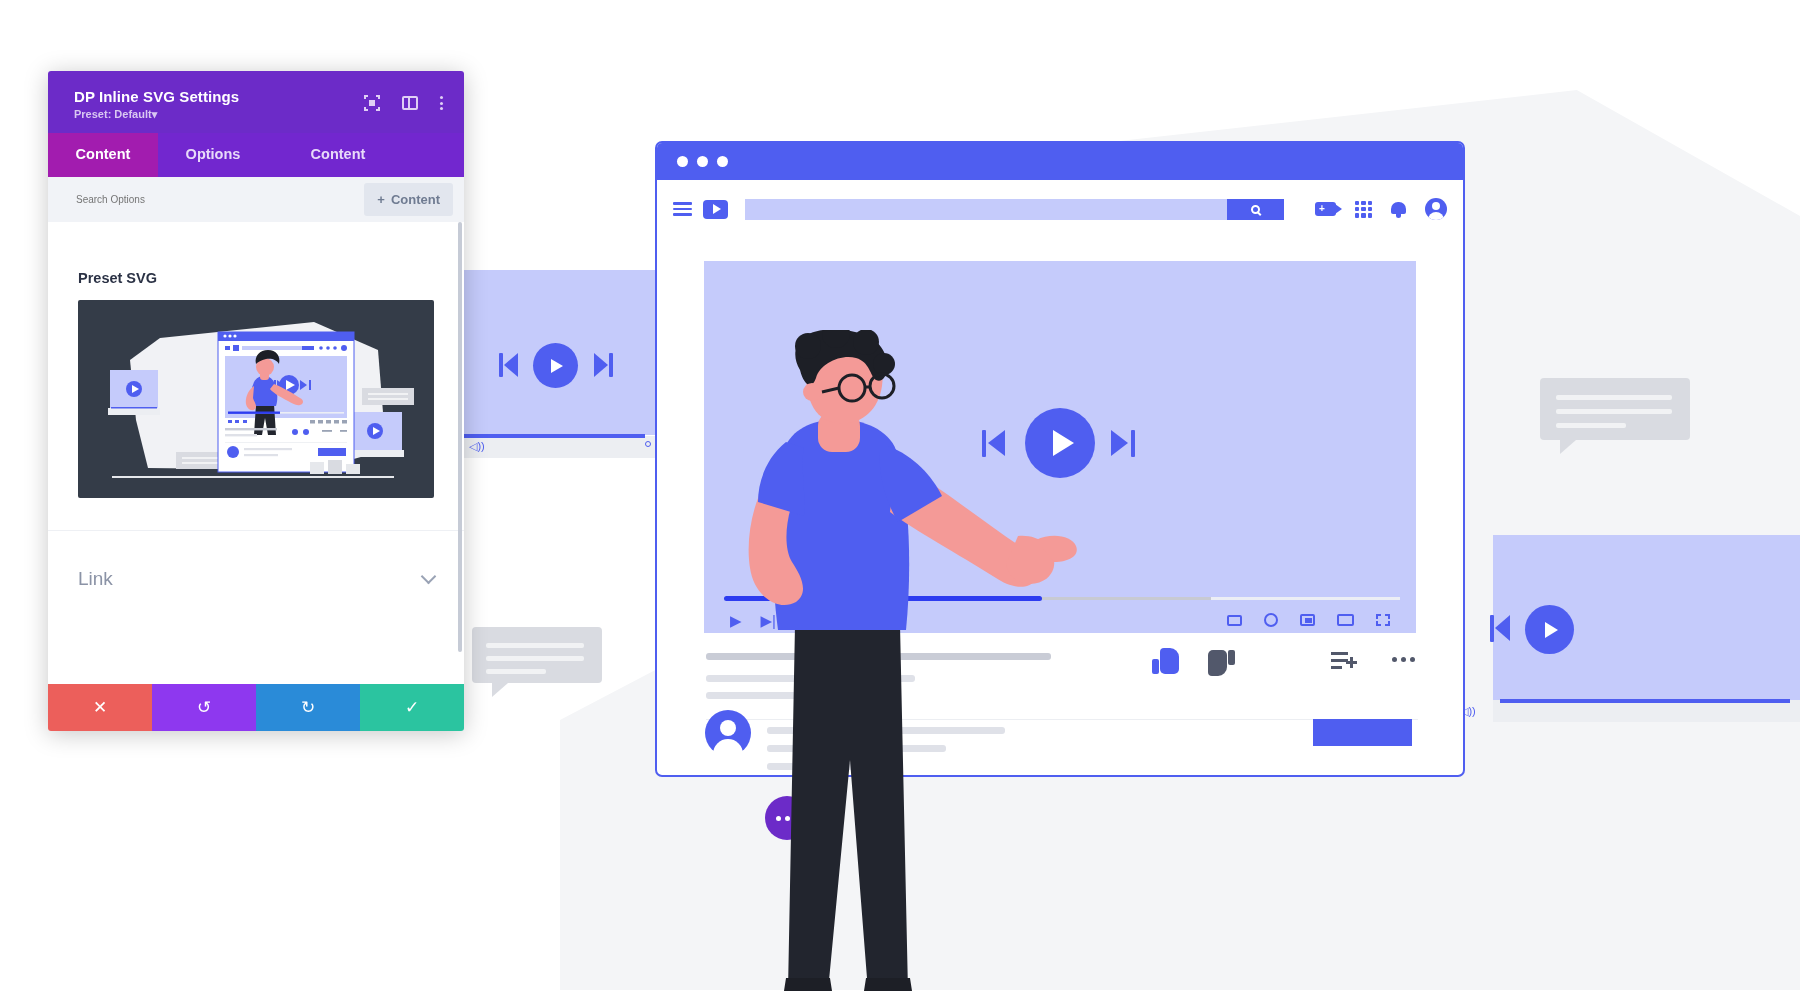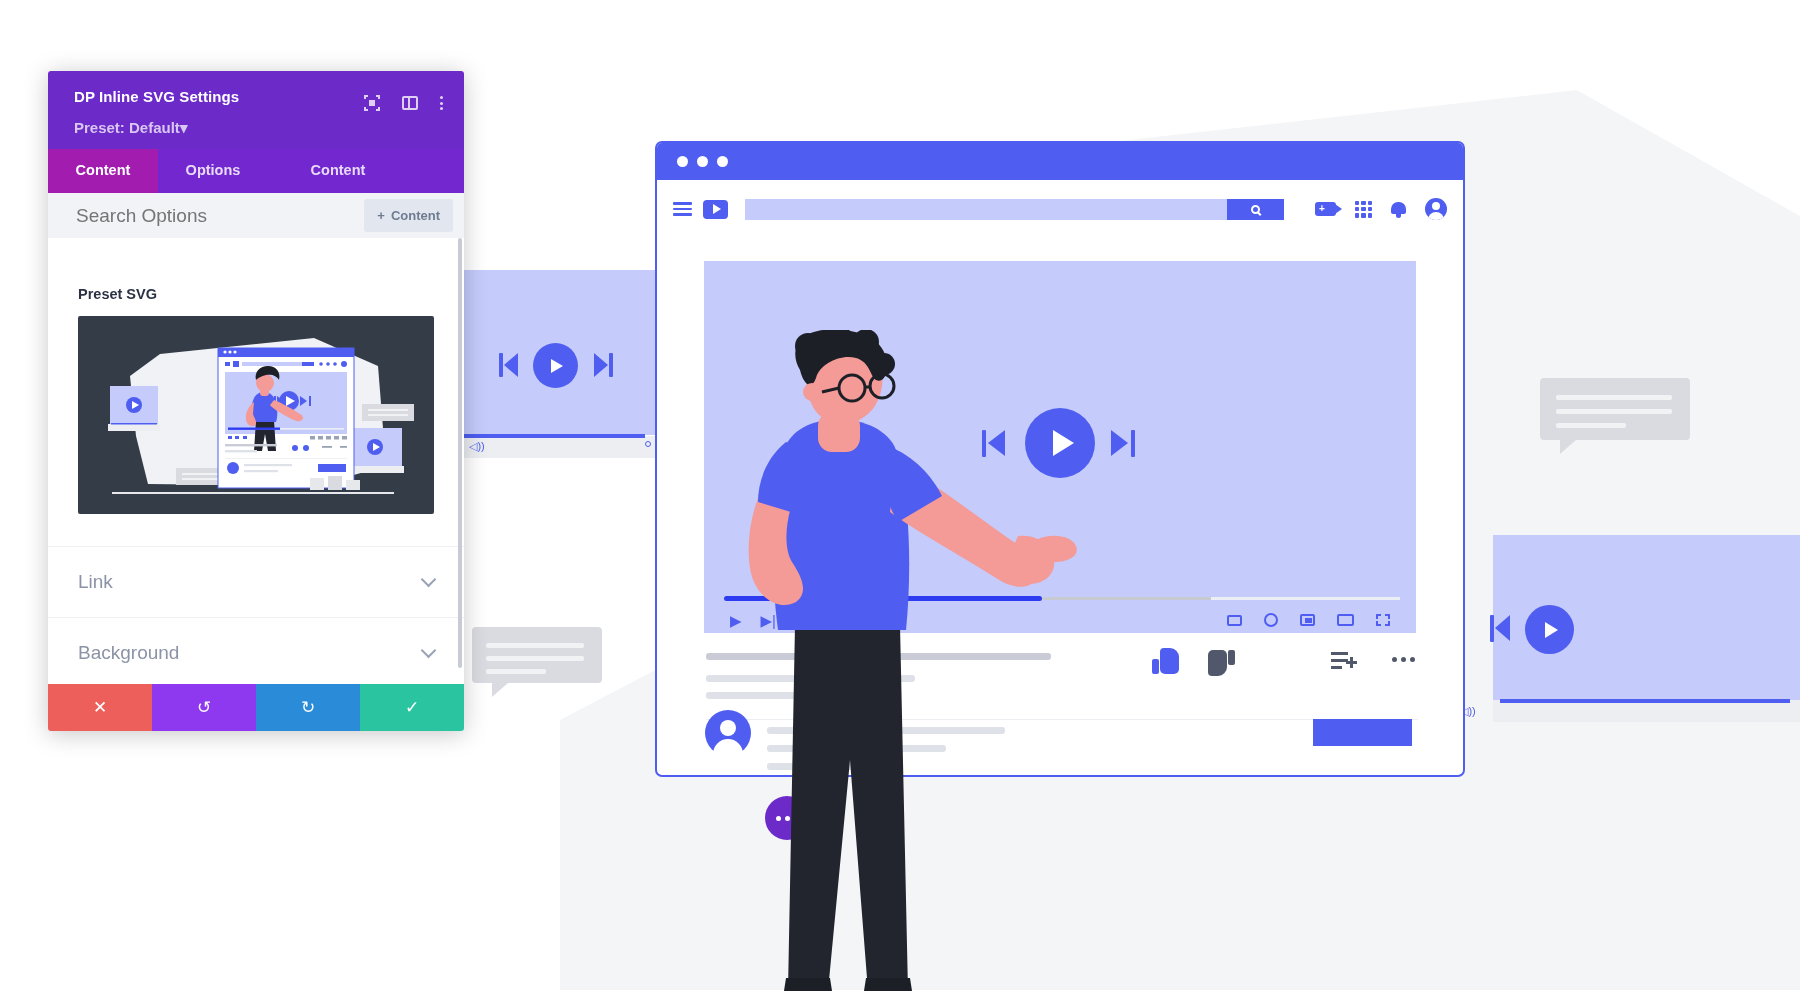--- a/index.html
+++ b/index.html
@@ -137,62 +137,62 @@
   #person { position:absolute; left:700px; top:330px; width:440px; height:661px; z-index:5; }
 
   
   #panel {
     position:absolute; left:48px; top:71px; width:416px; height:660px;
     background:#fff; box-shadow:0 3px 24px rgba(0,0,0,.22); border-radius:3px; overflow:hidden;
     display:flex; flex-direction:column;
   }
   #panel-header { background:#6c2bc8; padding:17px 20px 12px 26px; position:relative; }
   #panel-title { color:#fff; font-size:15px; font-weight:bold; letter-spacing:.1px; }
-  #panel-preset { color:#d9c7f2; font-size:15px; margin-top:14px; font-weight:bold;}
+  #panel-preset { color:#d9c7f2; font-size:11px; margin-top:3px; font-weight:bold;}
   #panel-header-icons { position:absolute; right:21px; top:24px; display:flex; gap:22px; align-items:center; }
   .ico-focus { width:16px;height:16px;position:relative; }
   .ico-focus i{position:absolute;width:4px;height:4px;border:2px solid #e0cff5;}
   .ico-focus i:nth-child(1){left:0;top:0;border-right:0;border-bottom:0;}
   .ico-focus i:nth-child(2){right:0;top:0;border-left:0;border-bottom:0;}
   .ico-focus i:nth-child(3){left:0;bottom:0;border-right:0;border-top:0;}
   .ico-focus i:nth-child(4){right:0;bottom:0;border-left:0;border-top:0;}
   .ico-focus .ctr{position:absolute;left:5px;top:5px;width:6px;height:6px;background:#e0cff5;border:0;}
   .ico-layout { width:16px;height:14px;border:2px solid #e0cff5;border-radius:2px;position:relative;}
   .ico-layout:after{content:"";position:absolute;left:4px;top:0;width:2px;height:10px;background:#e0cff5;}
   .ico-dots { display:flex;flex-direction:column;gap:2.5px;align-items:center;}
   .ico-dots i{width:3px;height:3px;border-radius:50%;background:#e0cff5;display:block;}
 
   #panel-tabs { display:flex; background:#7227cf; }
   .ptab { padding:13px 0 15px; color:#e8daf9; font-size:14.5px; font-weight:bold; text-align:center; }
   .ptab.active { background:#a21caf; color:#fff; }
 
   #panel-search { background:#f1f3f7; display:flex; align-items:center; height:45px; padding-left:28px; position:relative;}
   #search-input {
     border:0; background:transparent; outline:none; flex:1;
-    font-family:"Liberation Sans",sans-serif; font-size:19px; color:#8a95ab;
+    font-family:"Liberation Sans",sans-serif; font-size:10px; color:#8a95ab;
   }
   #filter-btn {
     position:absolute; right:11px; top:6px; height:33px; padding:0 13px;
     background:#e2e6ee; border:0; border-radius:3px; color:#6f7b91; font-size:13px;
     font-family:"Liberation Sans",sans-serif; display:flex;align-items:center;gap:6px; font-weight:bold;
   }
 
   #panel-body { flex:1; overflow:hidden; position:relative; background:#fff; }
   #section-svg { padding:22px 30px 0 30px; }
   #svg-head { display:flex; align-items:center; justify-content:space-between; }
   #svg-head-title { color:#3b87f5; font-size:21px; }
   #svg-head-icons { display:flex; align-items:center; gap:16px; }
   .chev { width:11px;height:11px;border-left:2px solid #9aa3b5;border-bottom:2px solid #9aa3b5;transform:rotate(135deg); }
   .chev.down { transform:rotate(-45deg); margin-top:-5px;}
   #upload-label { font-size:14.5px; color:#2b3245; font-weight:bold; margin-top:26px; }
   #svg-preview {
     margin-top:14px; height:198px; background:#343c48; border-radius:2px; overflow:hidden; position:relative;
   }
   .acc-row {
-    border-top:1px solid #eef0f4; padding:24px 30px; display:flex; align-items:center; justify-content:space-between;
+    border-top:1px solid #eef0f4; padding:37px 30px; display:flex; align-items:center; justify-content:space-between;
   }
   .acc-title { color:#8b93a6; font-size:19px; }
   #scrollbar { position:absolute; right:2px; top:0; width:4px; height:430px; background:#c6cbd6; border-radius:2px; }
 
   #panel-actions { display:flex; height:47px; }
   .act { flex:1; display:flex; align-items:center; justify-content:center; color:#fff; font-size:17px; }
   .act-close { background:#ec5f5b; }
   .act-undo { background:#8e38ef; }
   .act-redo { background:#2a8bd8; }
   .act-save { background:#2bc4a0; }
@@ -546,24 +546,20 @@
             <rect x="268" y="164" width="14" height="10" fill="#e6e8ec"></rect>
           </svg>
         </div>
       </div>
 
       <div class="acc-row" style="margin-top:32px;">
         <span class="acc-title">Link</span>
         <span class="chev down"></span>
       </div>
 
-      <div class="acc-row">
-        <span class="acc-title">Background</span>
-        <span class="chev down"></span>
-      </div>
 
       <div id="scrollbar"></div>
     </div>
 
     <div id="panel-actions">
       <div class="act act-close">✕</div>
       <div class="act act-undo">↺</div>
       <div class="act act-redo">↻</div>
       <div class="act act-save">✓</div>
     </div>

